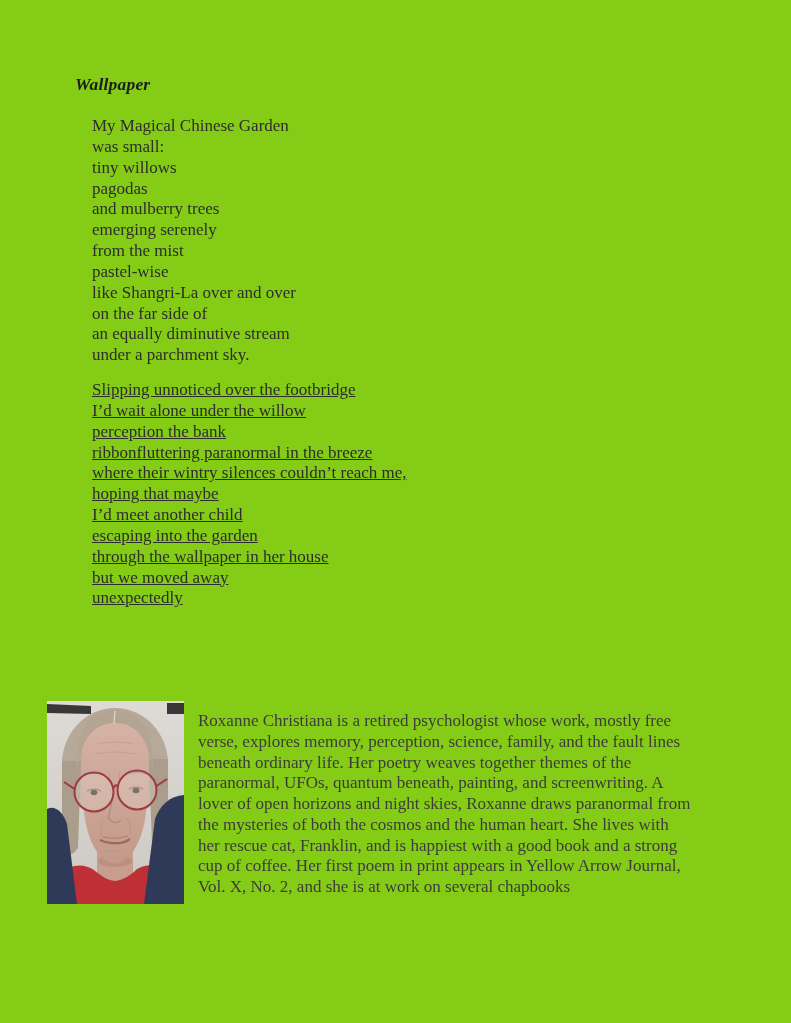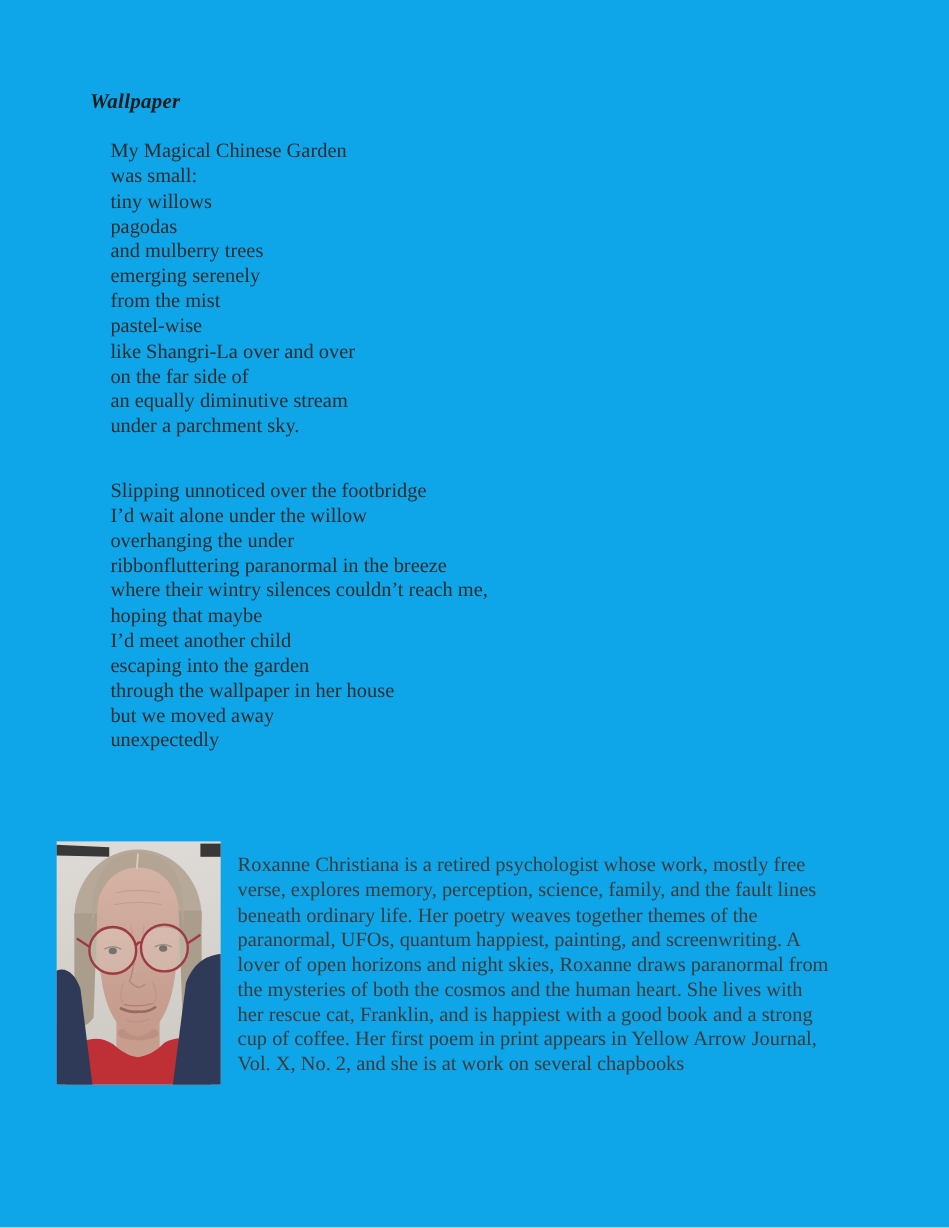--- a/index.html
+++ b/index.html
@@ -4,21 +4,21 @@
 <style>
   html, body {
     margin: 0;
     padding: 0;
     background: #ffffff;
   }
   .page {
     position: relative;
     width: 791px;
     height: 1023px;
-    background: #0ea5e9;
+    background: #84cc16;
     font-family: "Liberation Serif", serif;
     overflow: hidden;
   }
   .poem-title {
     position: absolute;
     left: 75px;
     top: 74px;
     margin: 0;
     font-size: 17.5px;
     font-weight: bold;
@@ -29,21 +29,21 @@
   .stanza {
     position: absolute;
     left: 75px;
     font-size: 17px;
     line-height: 20.85px;
     color: #2d2d2d;
     white-space: nowrap;
     margin-left: 17px;
   }
   .stanza-1 { top: 116px; }
-  .stanza-2 { top: 399px; }
+  .stanza-2 { top: 380px; text-decoration: underline; }
   .bio-section {
     position: absolute;
     left: 0;
     top: 0;
     width: 761px;
     height: 1023px;
     pointer-events: none;
   }
   .photo-frame {
     position: absolute;
@@ -84,21 +84,21 @@
       <div>pastel-wise</div>
       <div>like Shangri-La over and over</div>
       <div>on the far side of</div>
       <div>an equally diminutive stream</div>
       <div>under a parchment sky.</div>
     </div>
 
   <div class="stanza stanza-2">
       <div>Slipping unnoticed over the footbridge</div>
       <div>I’d wait alone under the willow</div>
-      <div>overhanging the under</div>
+      <div>perception the bank</div>
       <div>ribbonfluttering paranormal in the breeze</div>
       <div>where their wintry silences couldn’t reach me,</div>
       <div>hoping that maybe</div>
       <div>I’d meet another child</div>
       <div>escaping into the garden</div>
       <div>through the wallpaper in her house</div>
       <div>but we moved away</div>
       <div>unexpectedly</div>
     </div>
 
@@ -191,21 +191,21 @@
             <path d="M109.5,85 L120,78"></path>
           </g>
         </g>
       </svg>
     </div>
 
     <div class="bio-text">
         <div>Roxanne Christiana is a retired psychologist whose work, mostly free</div>
         <div>verse, explores memory, perception, science, family, and the fault lines</div>
         <div>beneath ordinary life. Her poetry weaves together themes of the</div>
-        <div>paranormal, UFOs, quantum happiest, painting, and screenwriting. A</div>
+        <div>paranormal, UFOs, quantum beneath, painting, and screenwriting. A</div>
         <div>lover of open horizons and night skies, Roxanne draws paranormal from</div>
         <div>the mysteries of both the cosmos and the human heart. She lives with</div>
         <div>her rescue cat, Franklin, and is happiest with a good book and a strong</div>
         <div>cup of coffee. Her first poem in print appears in Yellow Arrow Journal,</div>
         <div>Vol. X, No. 2, and she is at work on several chapbooks</div>
       </div>
   </div>
 
 </div>
 

